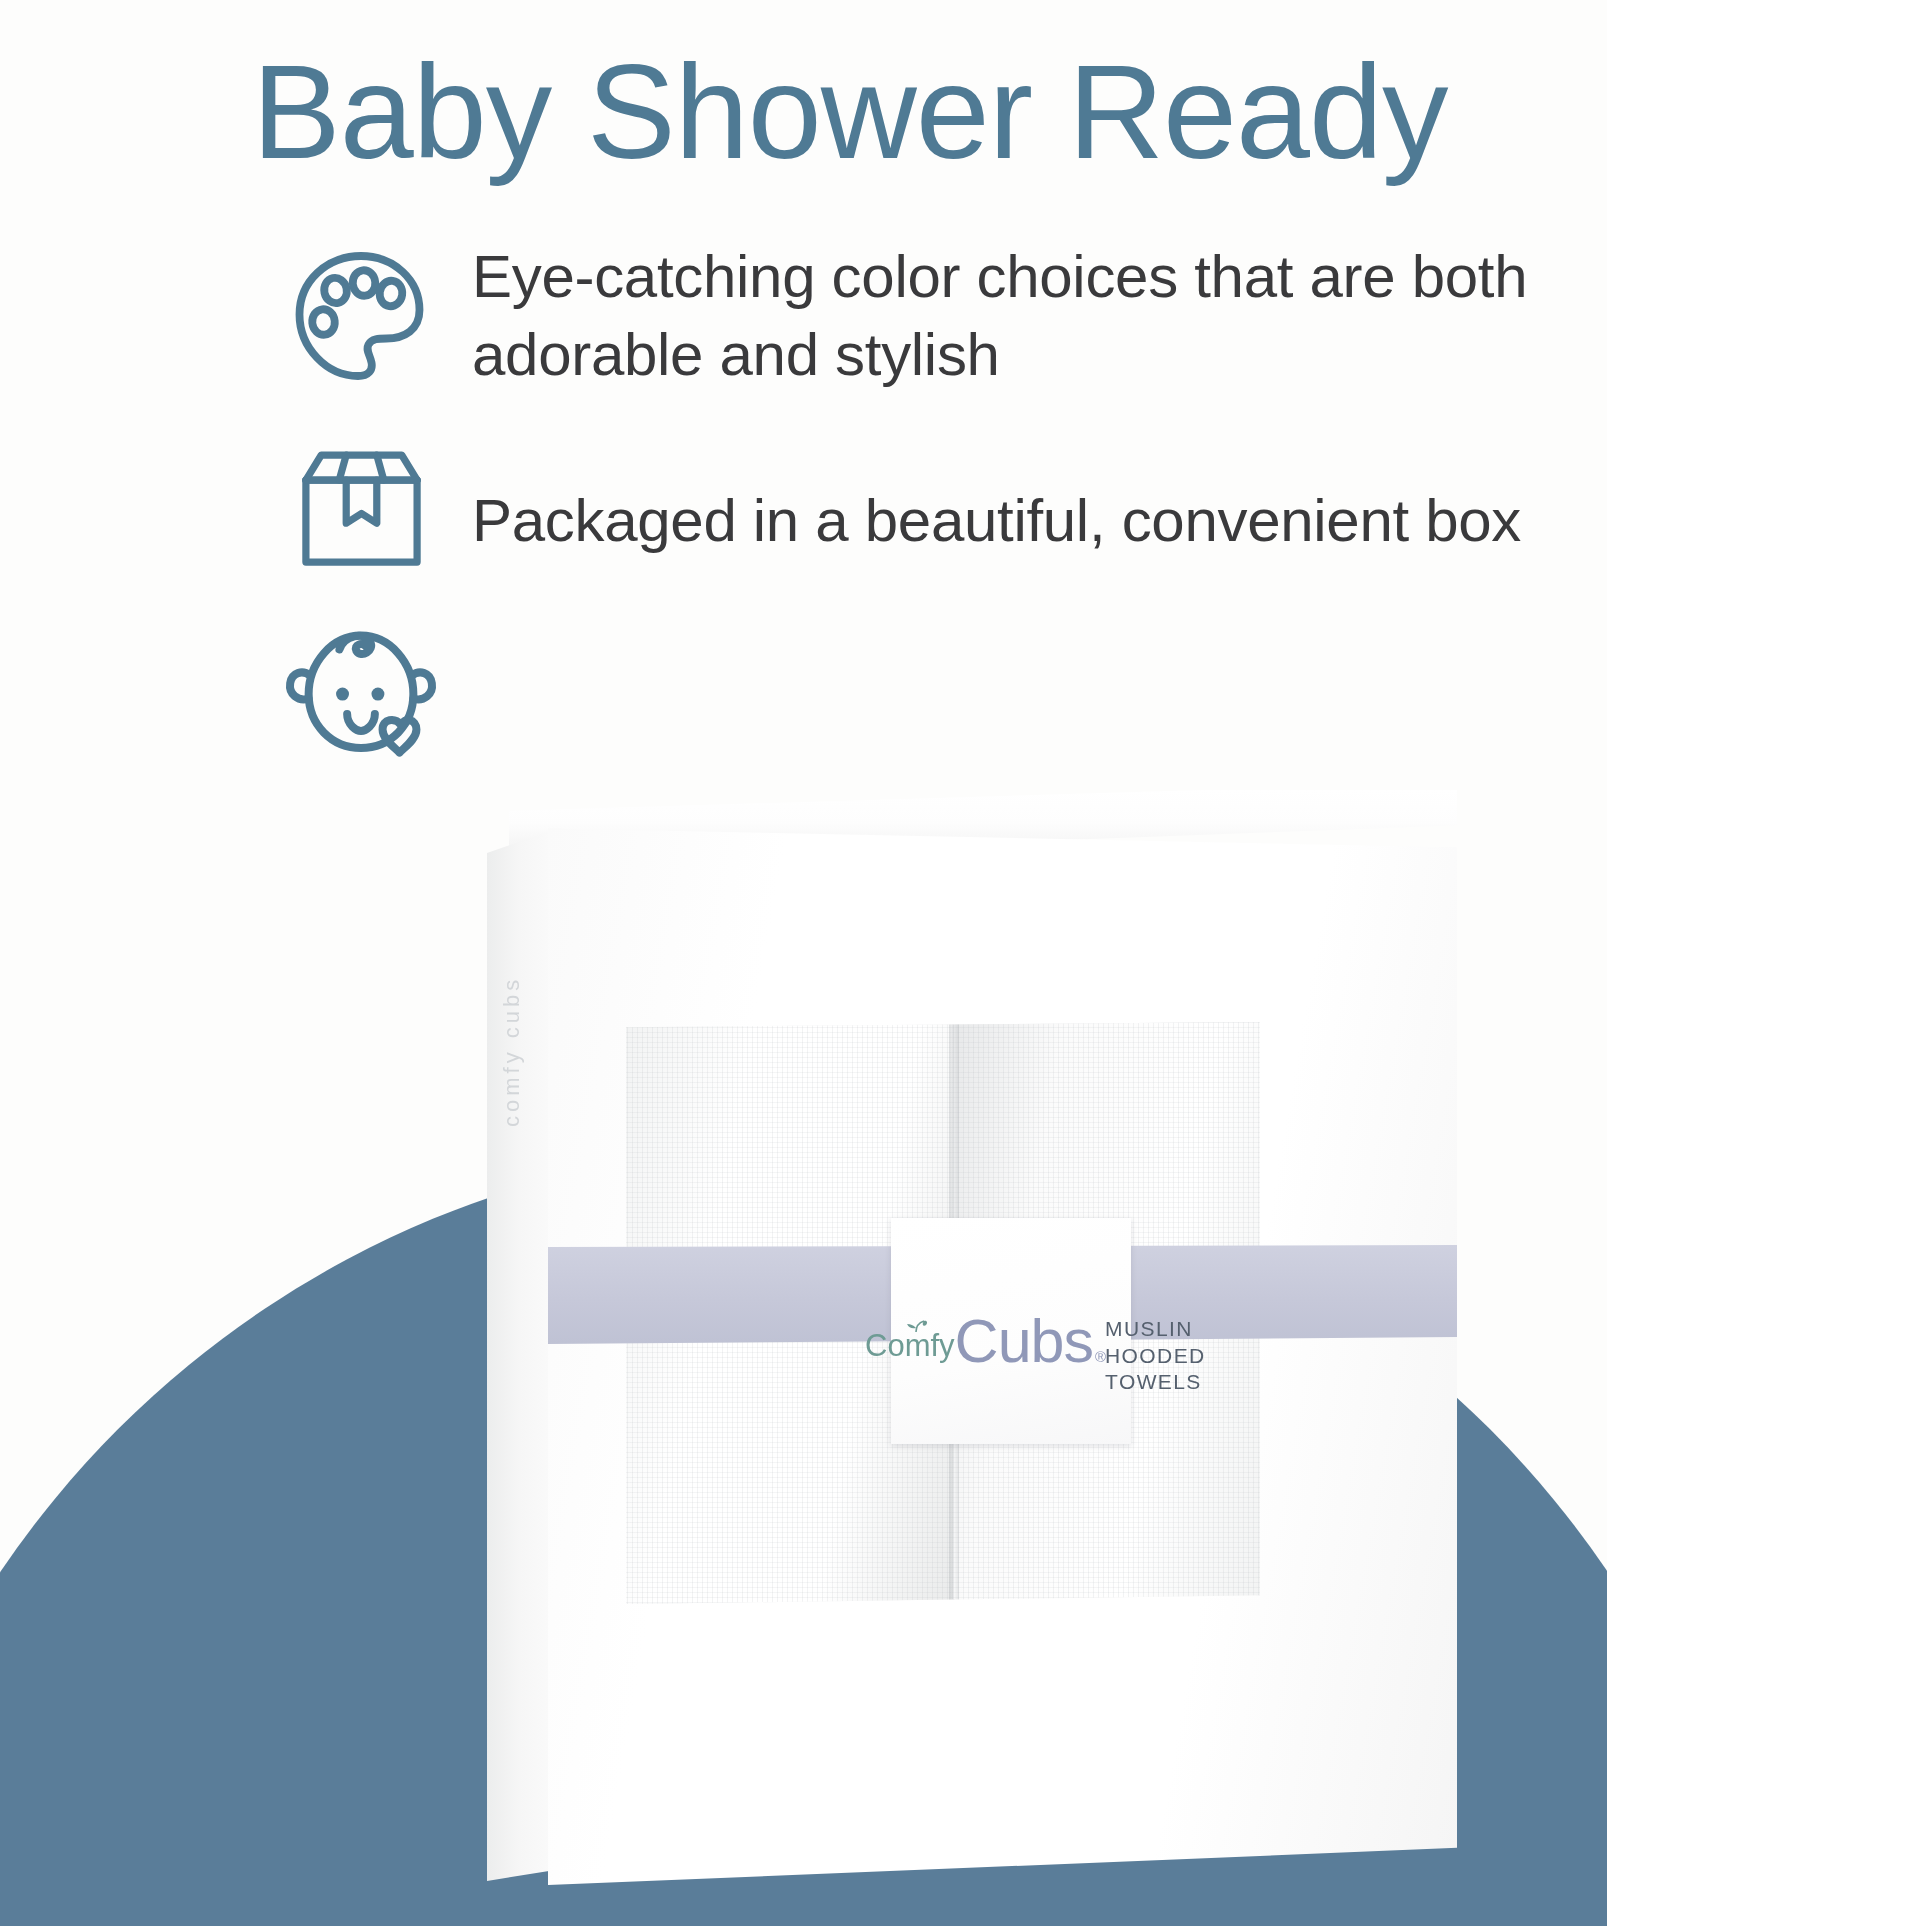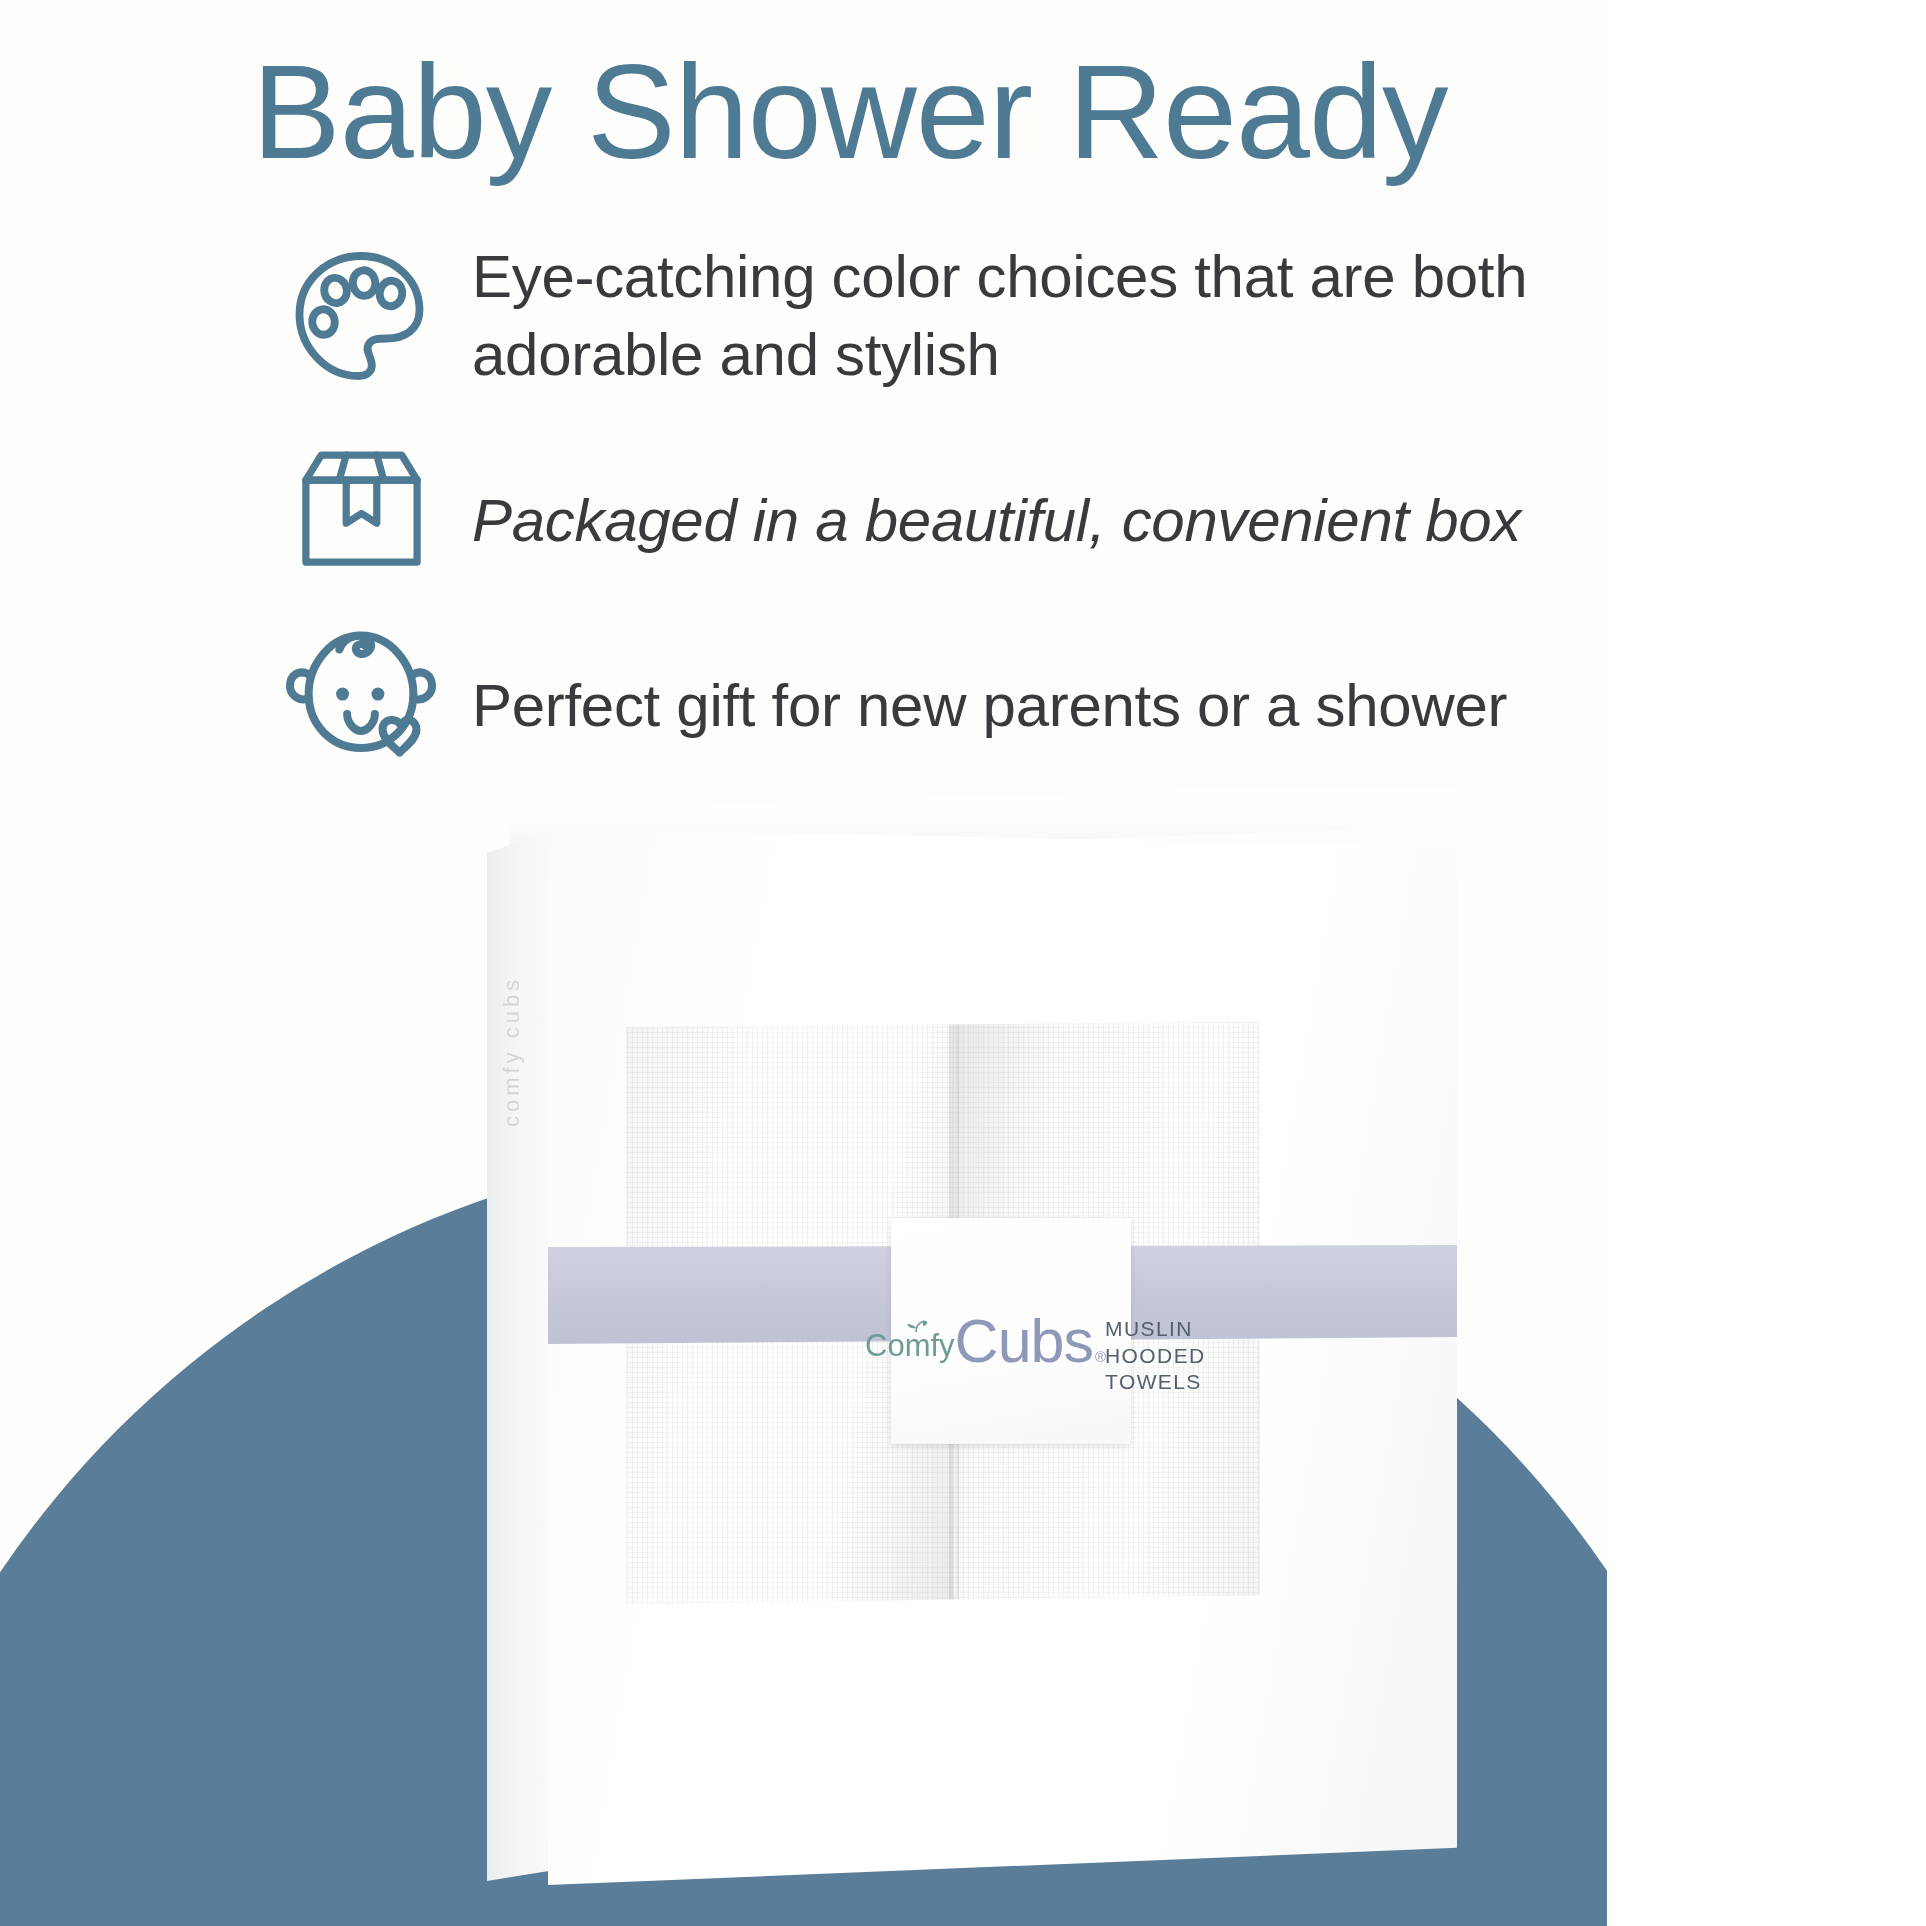--- a/index.html
+++ b/index.html
@@ -58,21 +58,21 @@
     color: #3a3a3c;
     letter-spacing: -0.3px;
   }
   
   #feature-0 { height: 176px; }
   #feature-0 .feature-icon { margin-top: 2px; }
   #feature-0 .feature-text { margin-top: -4px; }
 
   #feature-1 { height: 188px; }
   #feature-1 .feature-icon { margin-top: 12px; }
-  #feature-1 .feature-text { margin-top: 42px; font-style: italic; }
+  #feature-1 .feature-text { margin-top: 42px; }
 
   #feature-2 { height: 178px; }
   #feature-2 .feature-icon { margin-top: 16px; }
   #feature-2 .feature-text { margin-top: 46px; }
 
   
   .arc {
     position: absolute;
     left: 50%;
     top: 1145px;
@@ -289,21 +289,20 @@
           <path d="M17 40 C12 36 5 38 4 45 C3 52 9 57 16 55"></path>
           <path d="M83 40 C88 36 95 38 96 45 C97 52 91 57 84 55"></path>
           <path d="M84 52 C84 72 69 87 50 87 C31 87 16 72 16 52 C16 32 31 14 50 14 C69 14 84 32 84 52"></path>
           <path d="M36 23 C39 14 52 11 56 18 C59 24 50 29 47 24 C45 20 51 18 53 21"></path>
           <circle cx="38" cy="52" r="4.2" fill="#4f7a94" stroke="none"></circle>
           <circle cx="61" cy="52" r="4.2" fill="#4f7a94" stroke="none"></circle>
           <path d="M41 65 C41 72 47 76 50 76 C53 76 59 72 59 65"></path>
           <path d="M76 72 C72 67 64 68 64 75 C64 81 71 86 75 90 C79 86 86 81 86 75 C86 68 78 67 76 72 Z"></path>
         </svg>
       </div>
-      <div class="feature-text">Perfect gift for new parents or a shower</div>
     </div>
 
   </div>
 
   <div class="arc"></div>
 
   <div class="product">
 
     <div class="box-top"></div>
 

